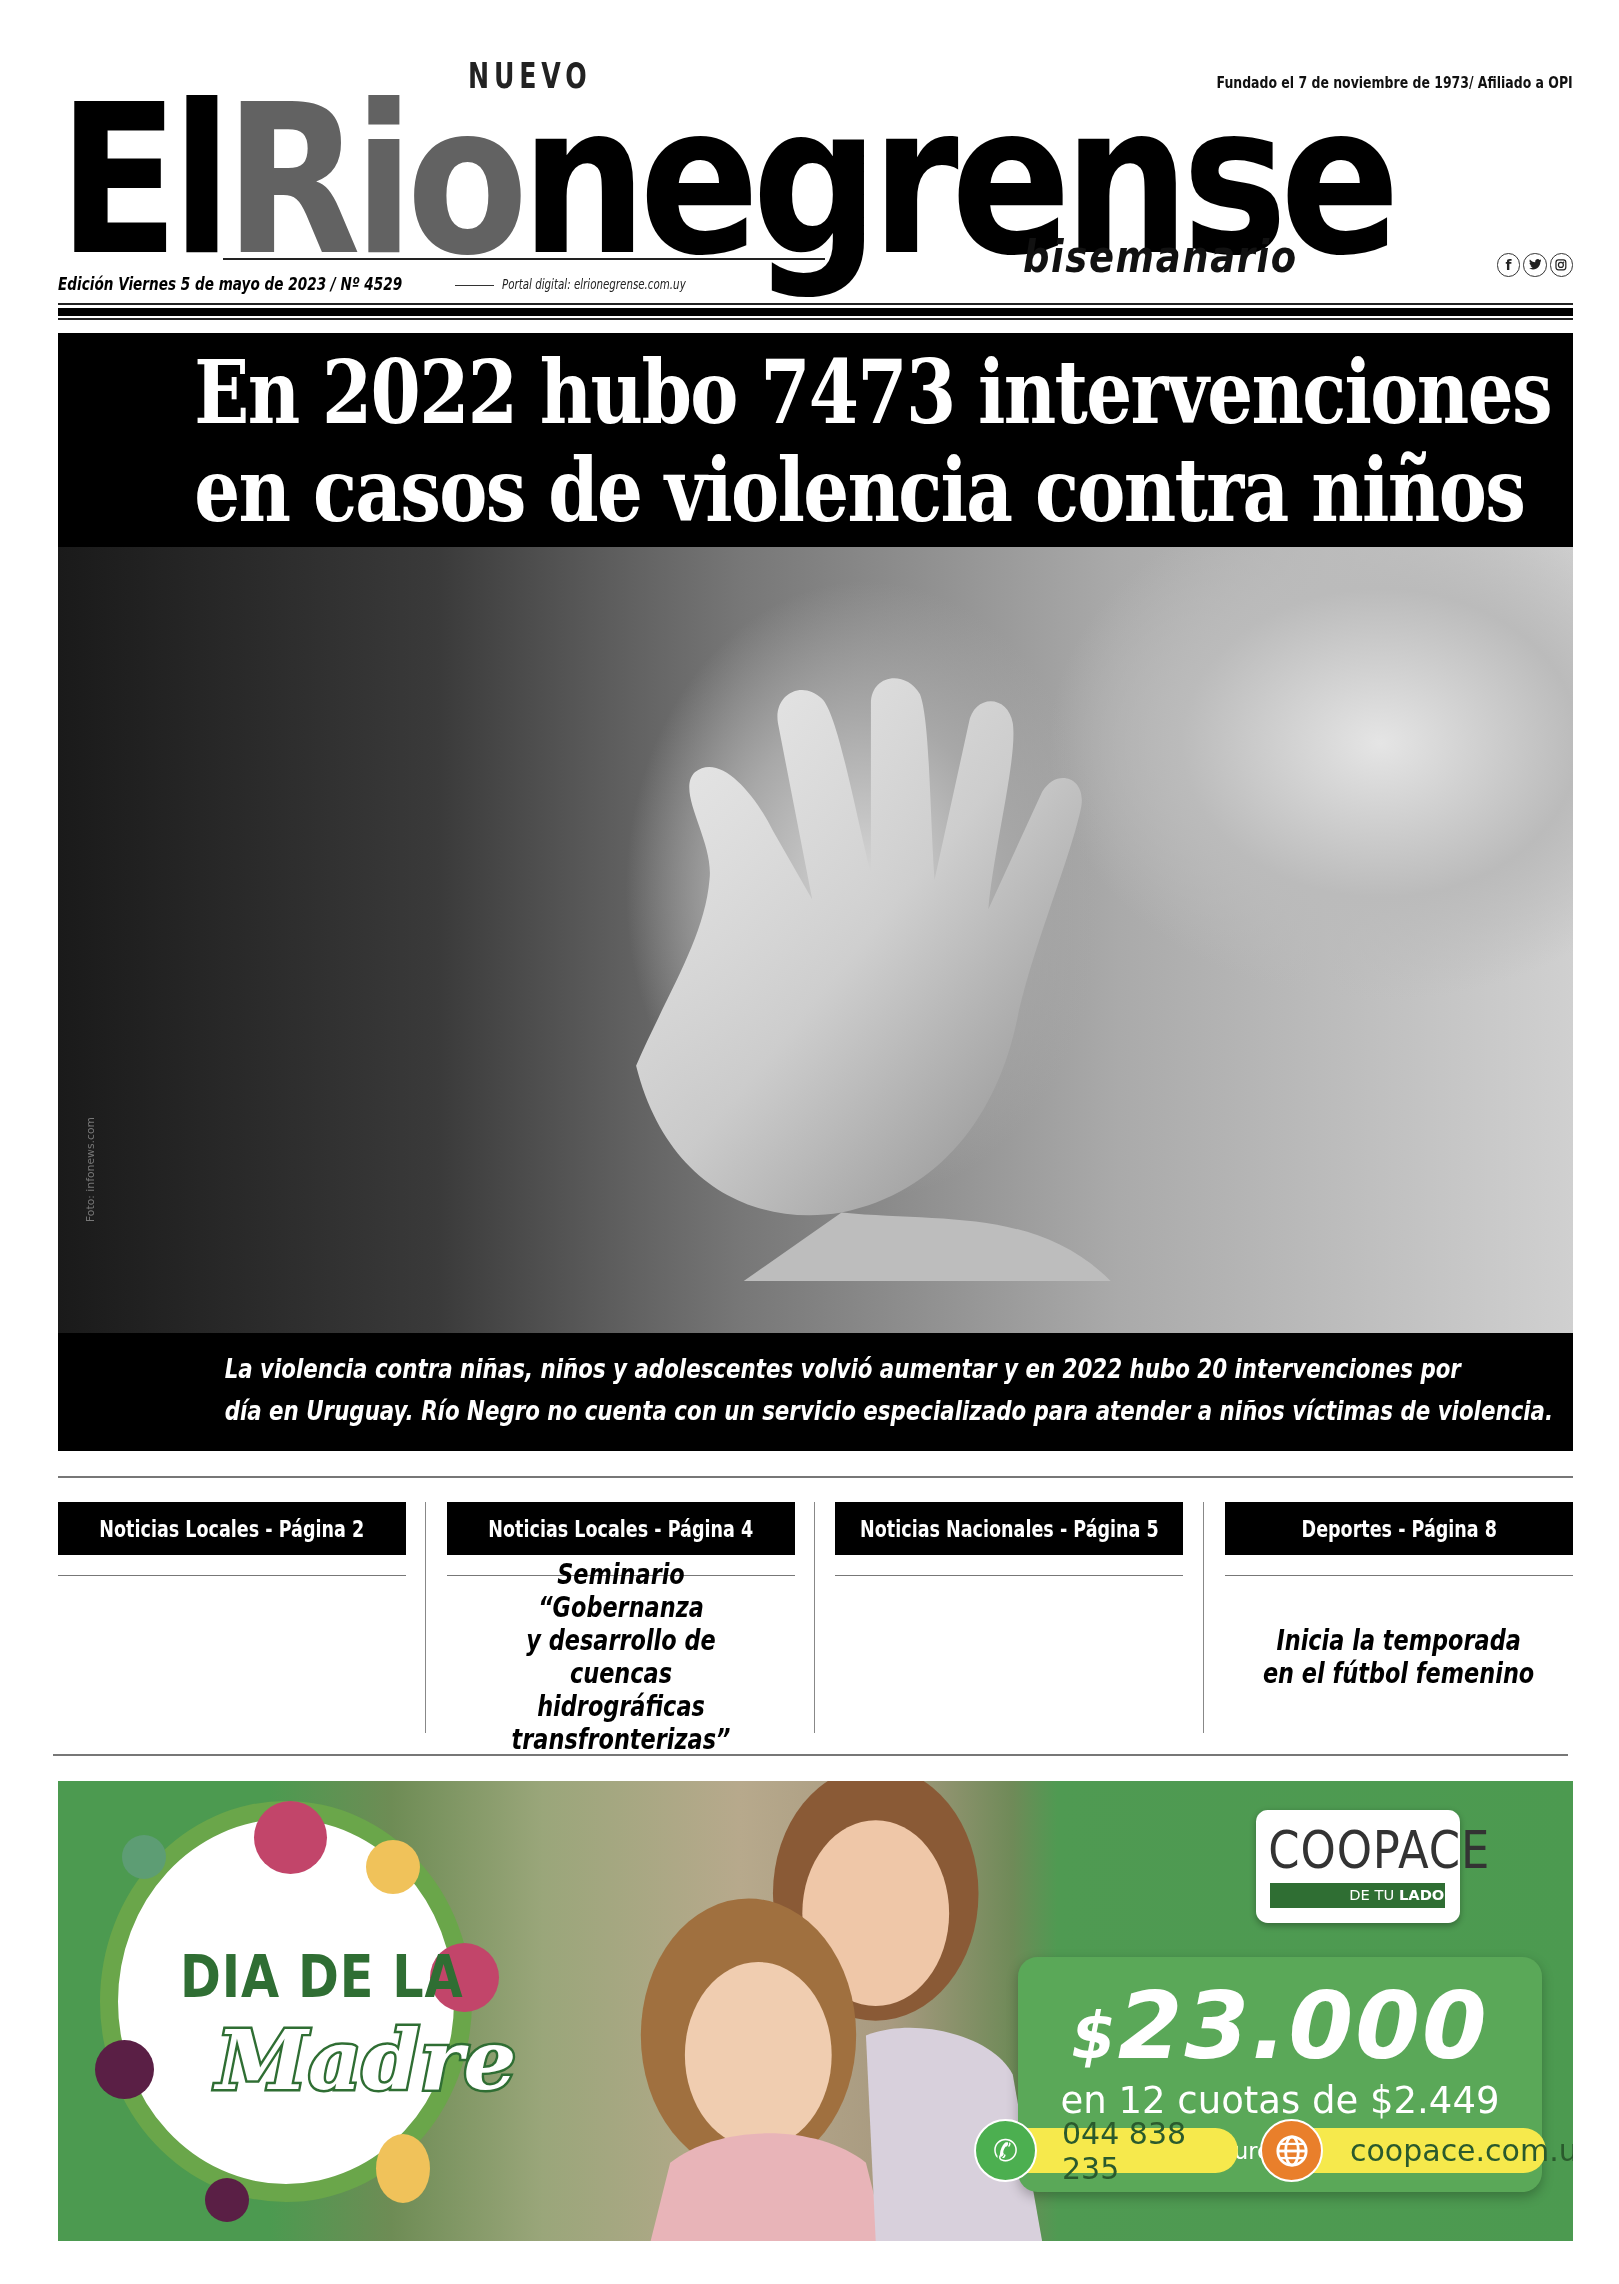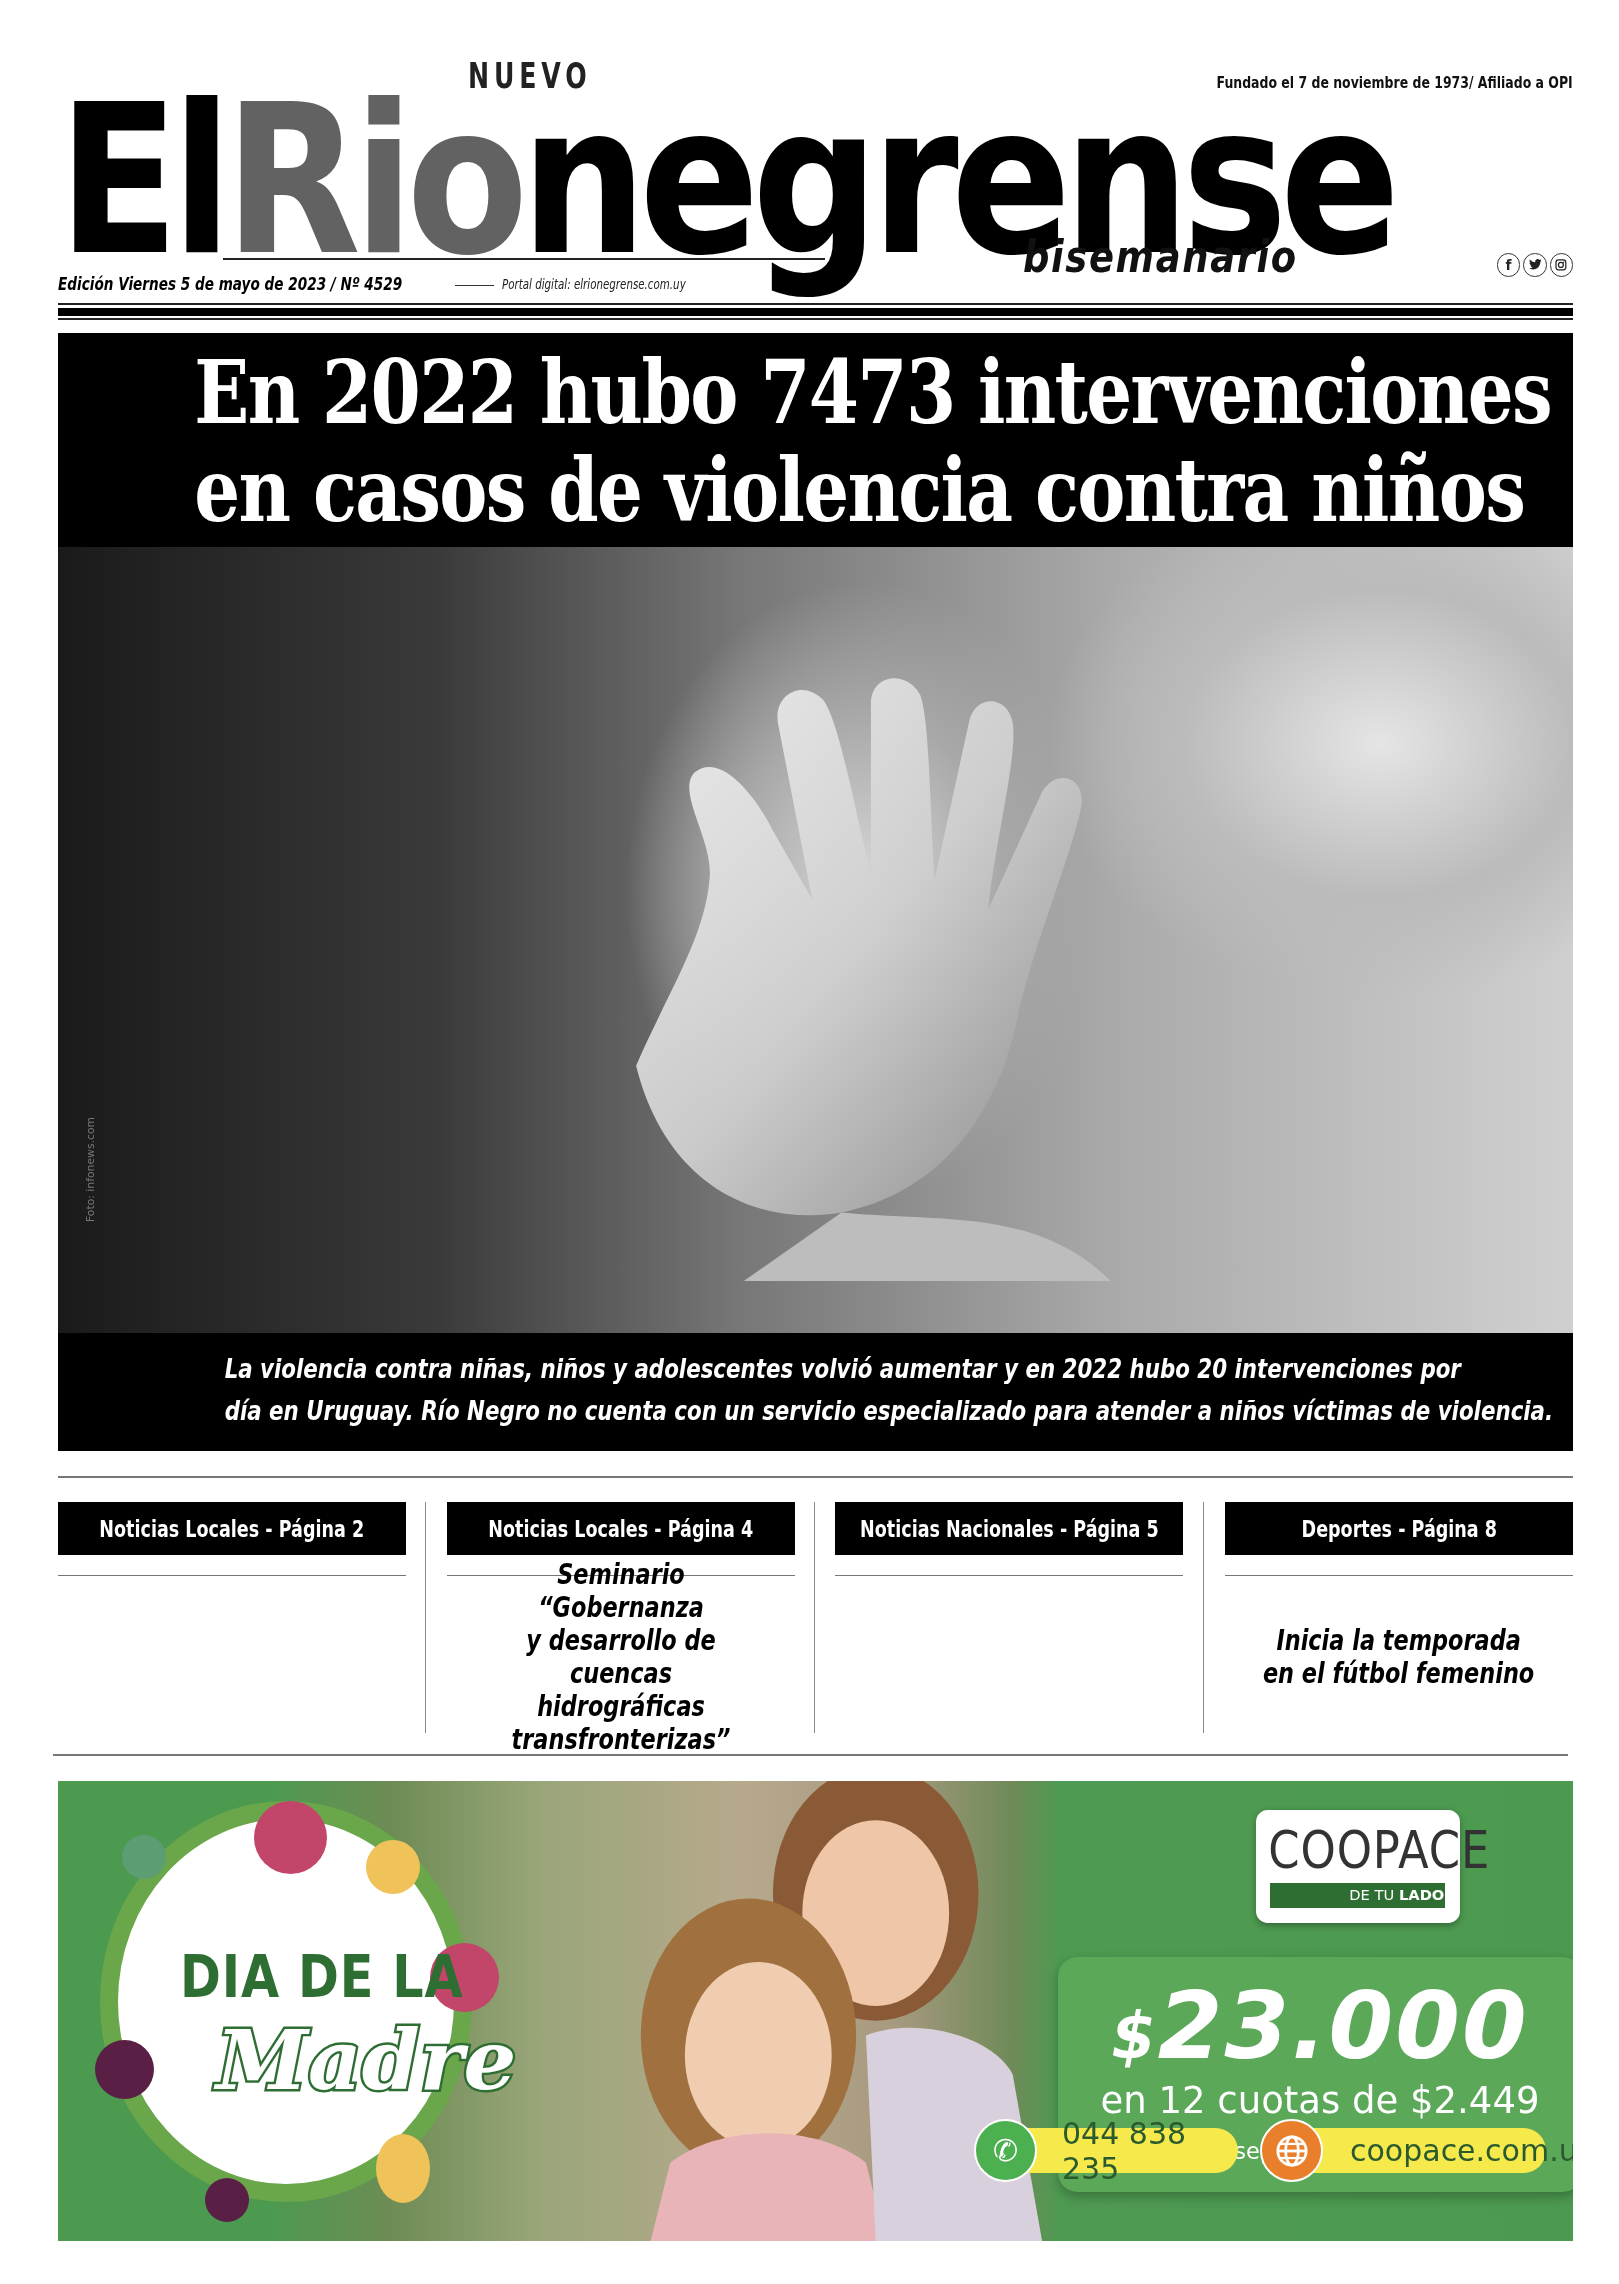--- a/index.html
+++ b/index.html
@@ -206,21 +206,21 @@
     <ellipse cx="380" cy="560" rx="150" ry="190" fill="#f0cdb0"></ellipse>
     <path d="M200 780 C300 700 500 700 600 780 L640 940 L160 940 Z" fill="#e8b4b8"></path>
     <path d="M600 520 C700 480 860 520 900 600 L960 940 L620 940 Z" fill="#d8d0dc"></path>
   </svg>
 
   <div class="abs coopace-logo" style="left:1198px;">
     <div class="coopace-name">COOPACE</div>
     <div class="coopace-tag"><span>DE TU </span><b>LADO</b></div>
   </div>
 
-  <div class="abs price-box" style="left:960px;margin-left:40px;">
+  <div class="abs price-box" style="left:960px;">
     <div class="price-main"><span class="cur">$</span><span>23.000</span></div>
     <div class="price-sub">en 12 cuotas de $2.449</div>
     <div class="price-ins">seguro incluido</div>
   </div>
 
   <div class="abs pill pill-phone" style="top:347px; left:940px;">
       <span>044 838 235</span>
     </div>
   <div class="abs pill-icon wa" style="top:338px; left:916px;">✆</div>
   <div class="abs pill pill-web" style="top:347px; left:1214px;">

